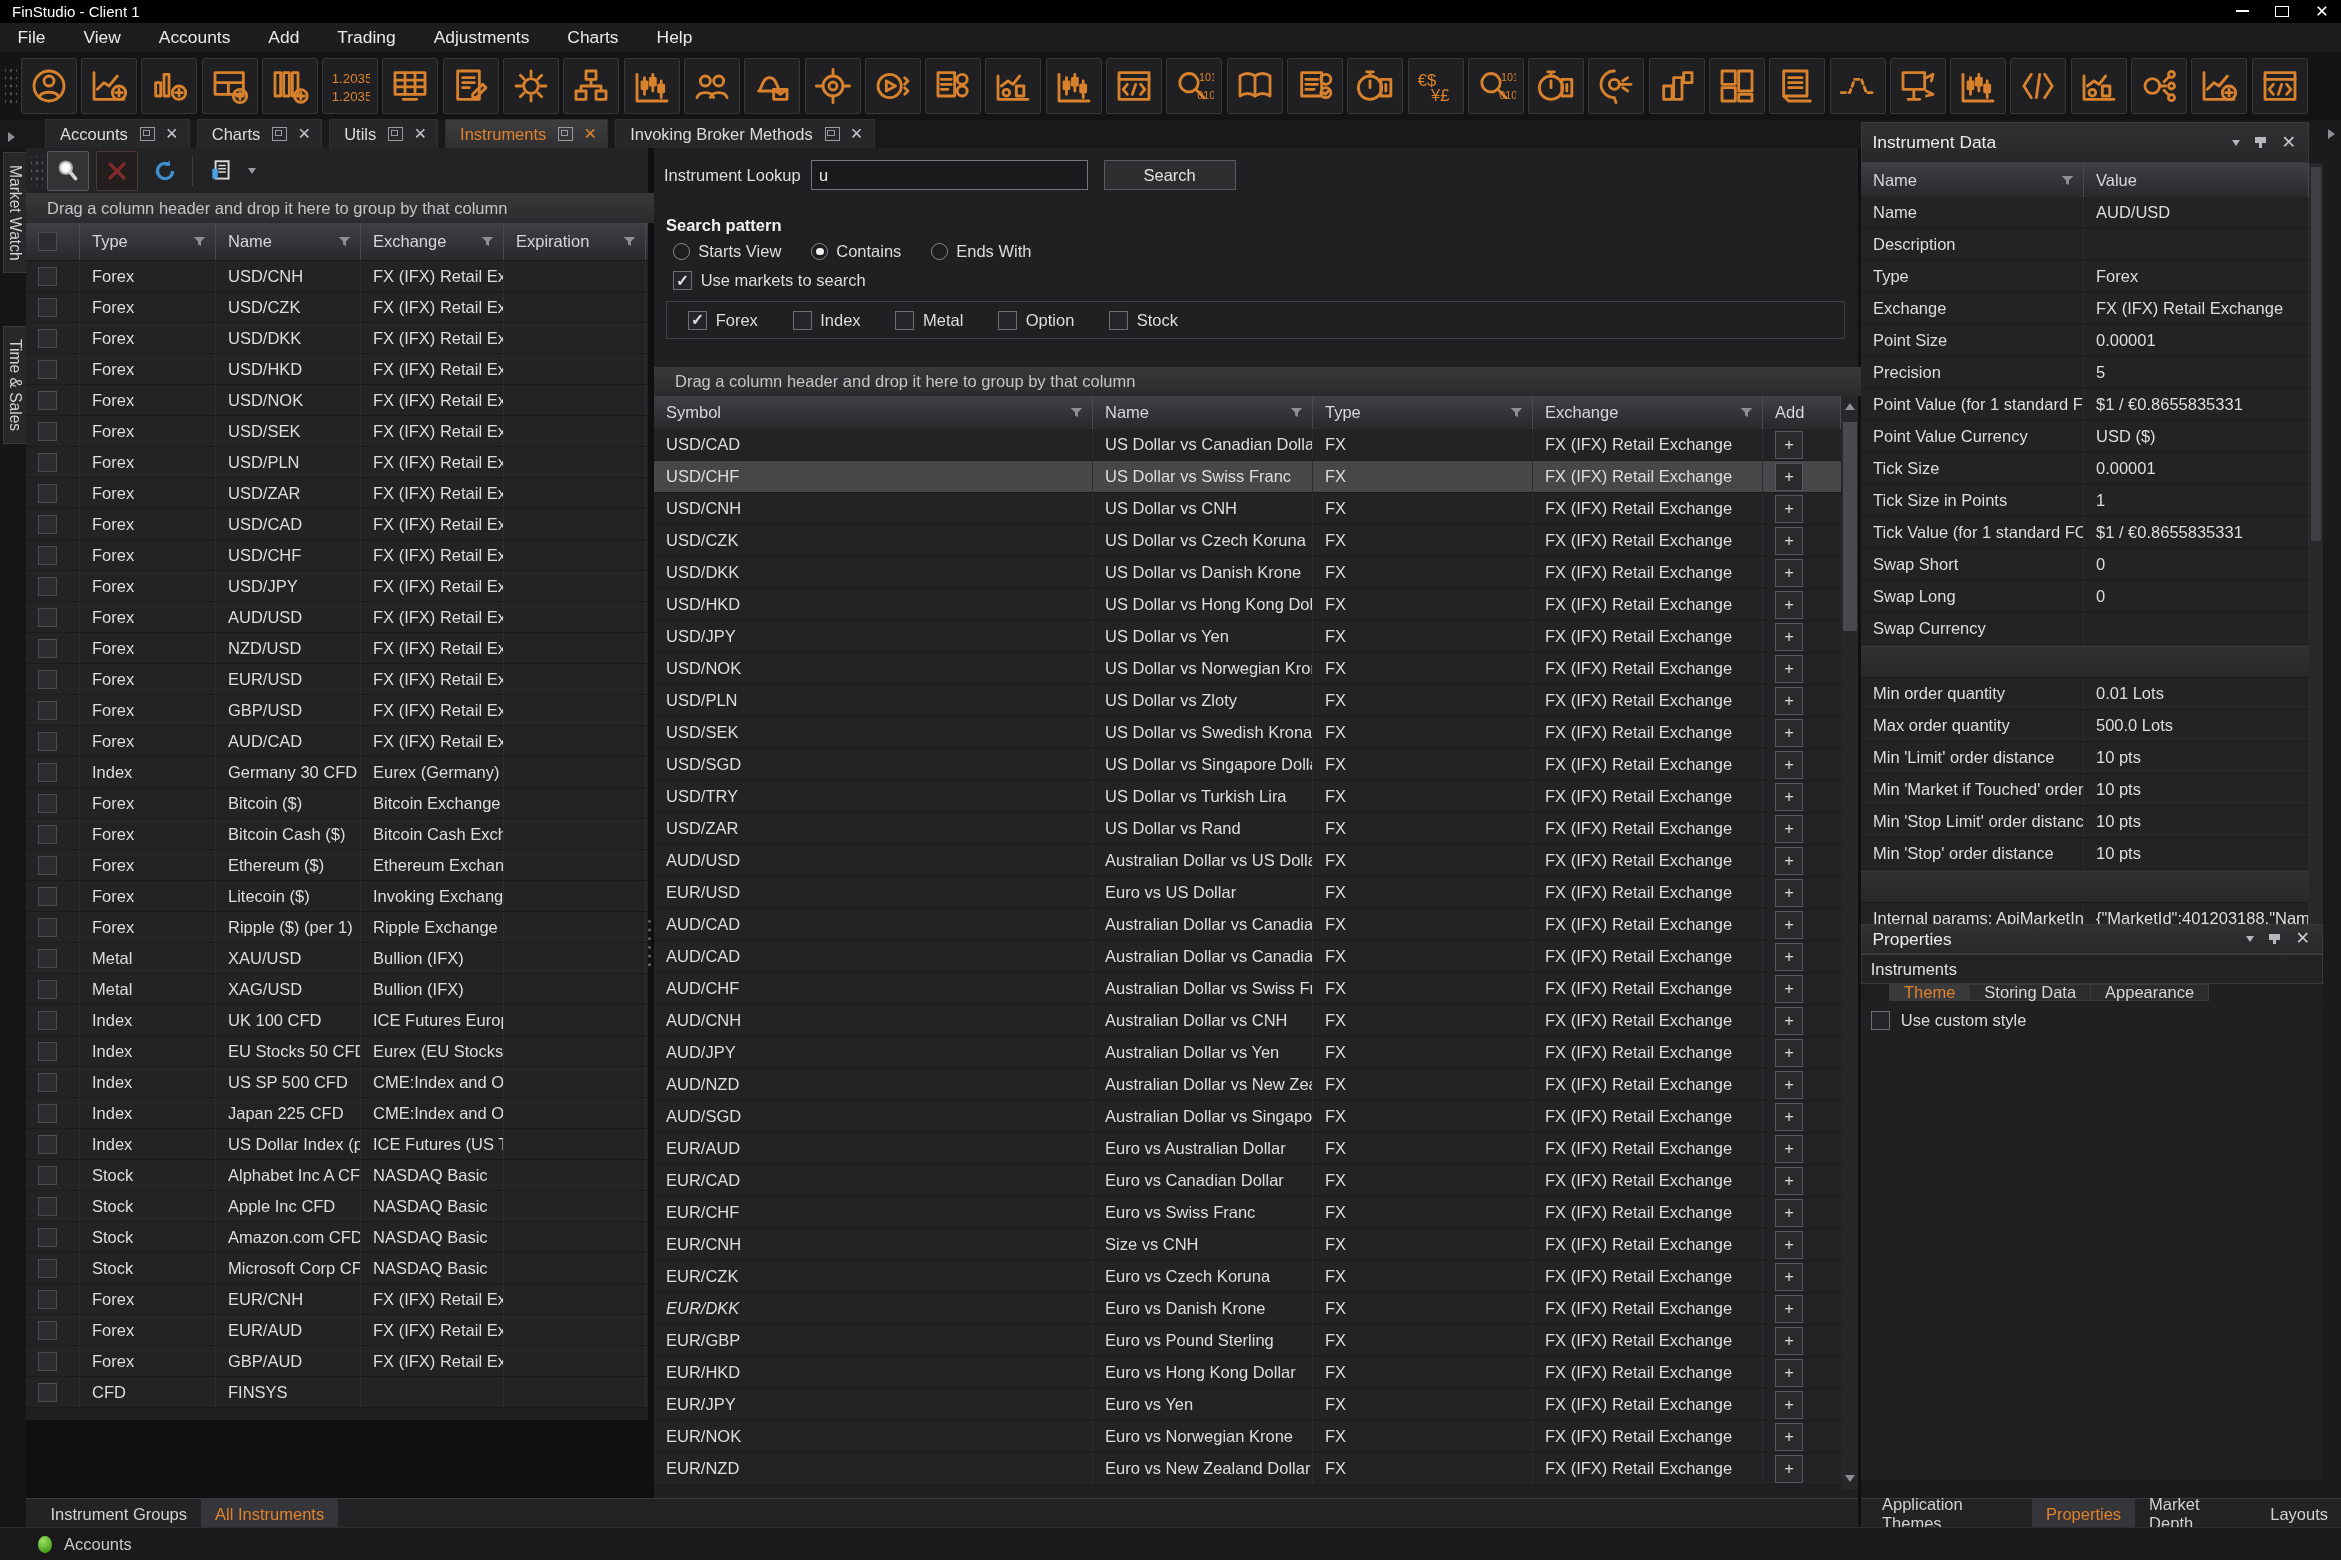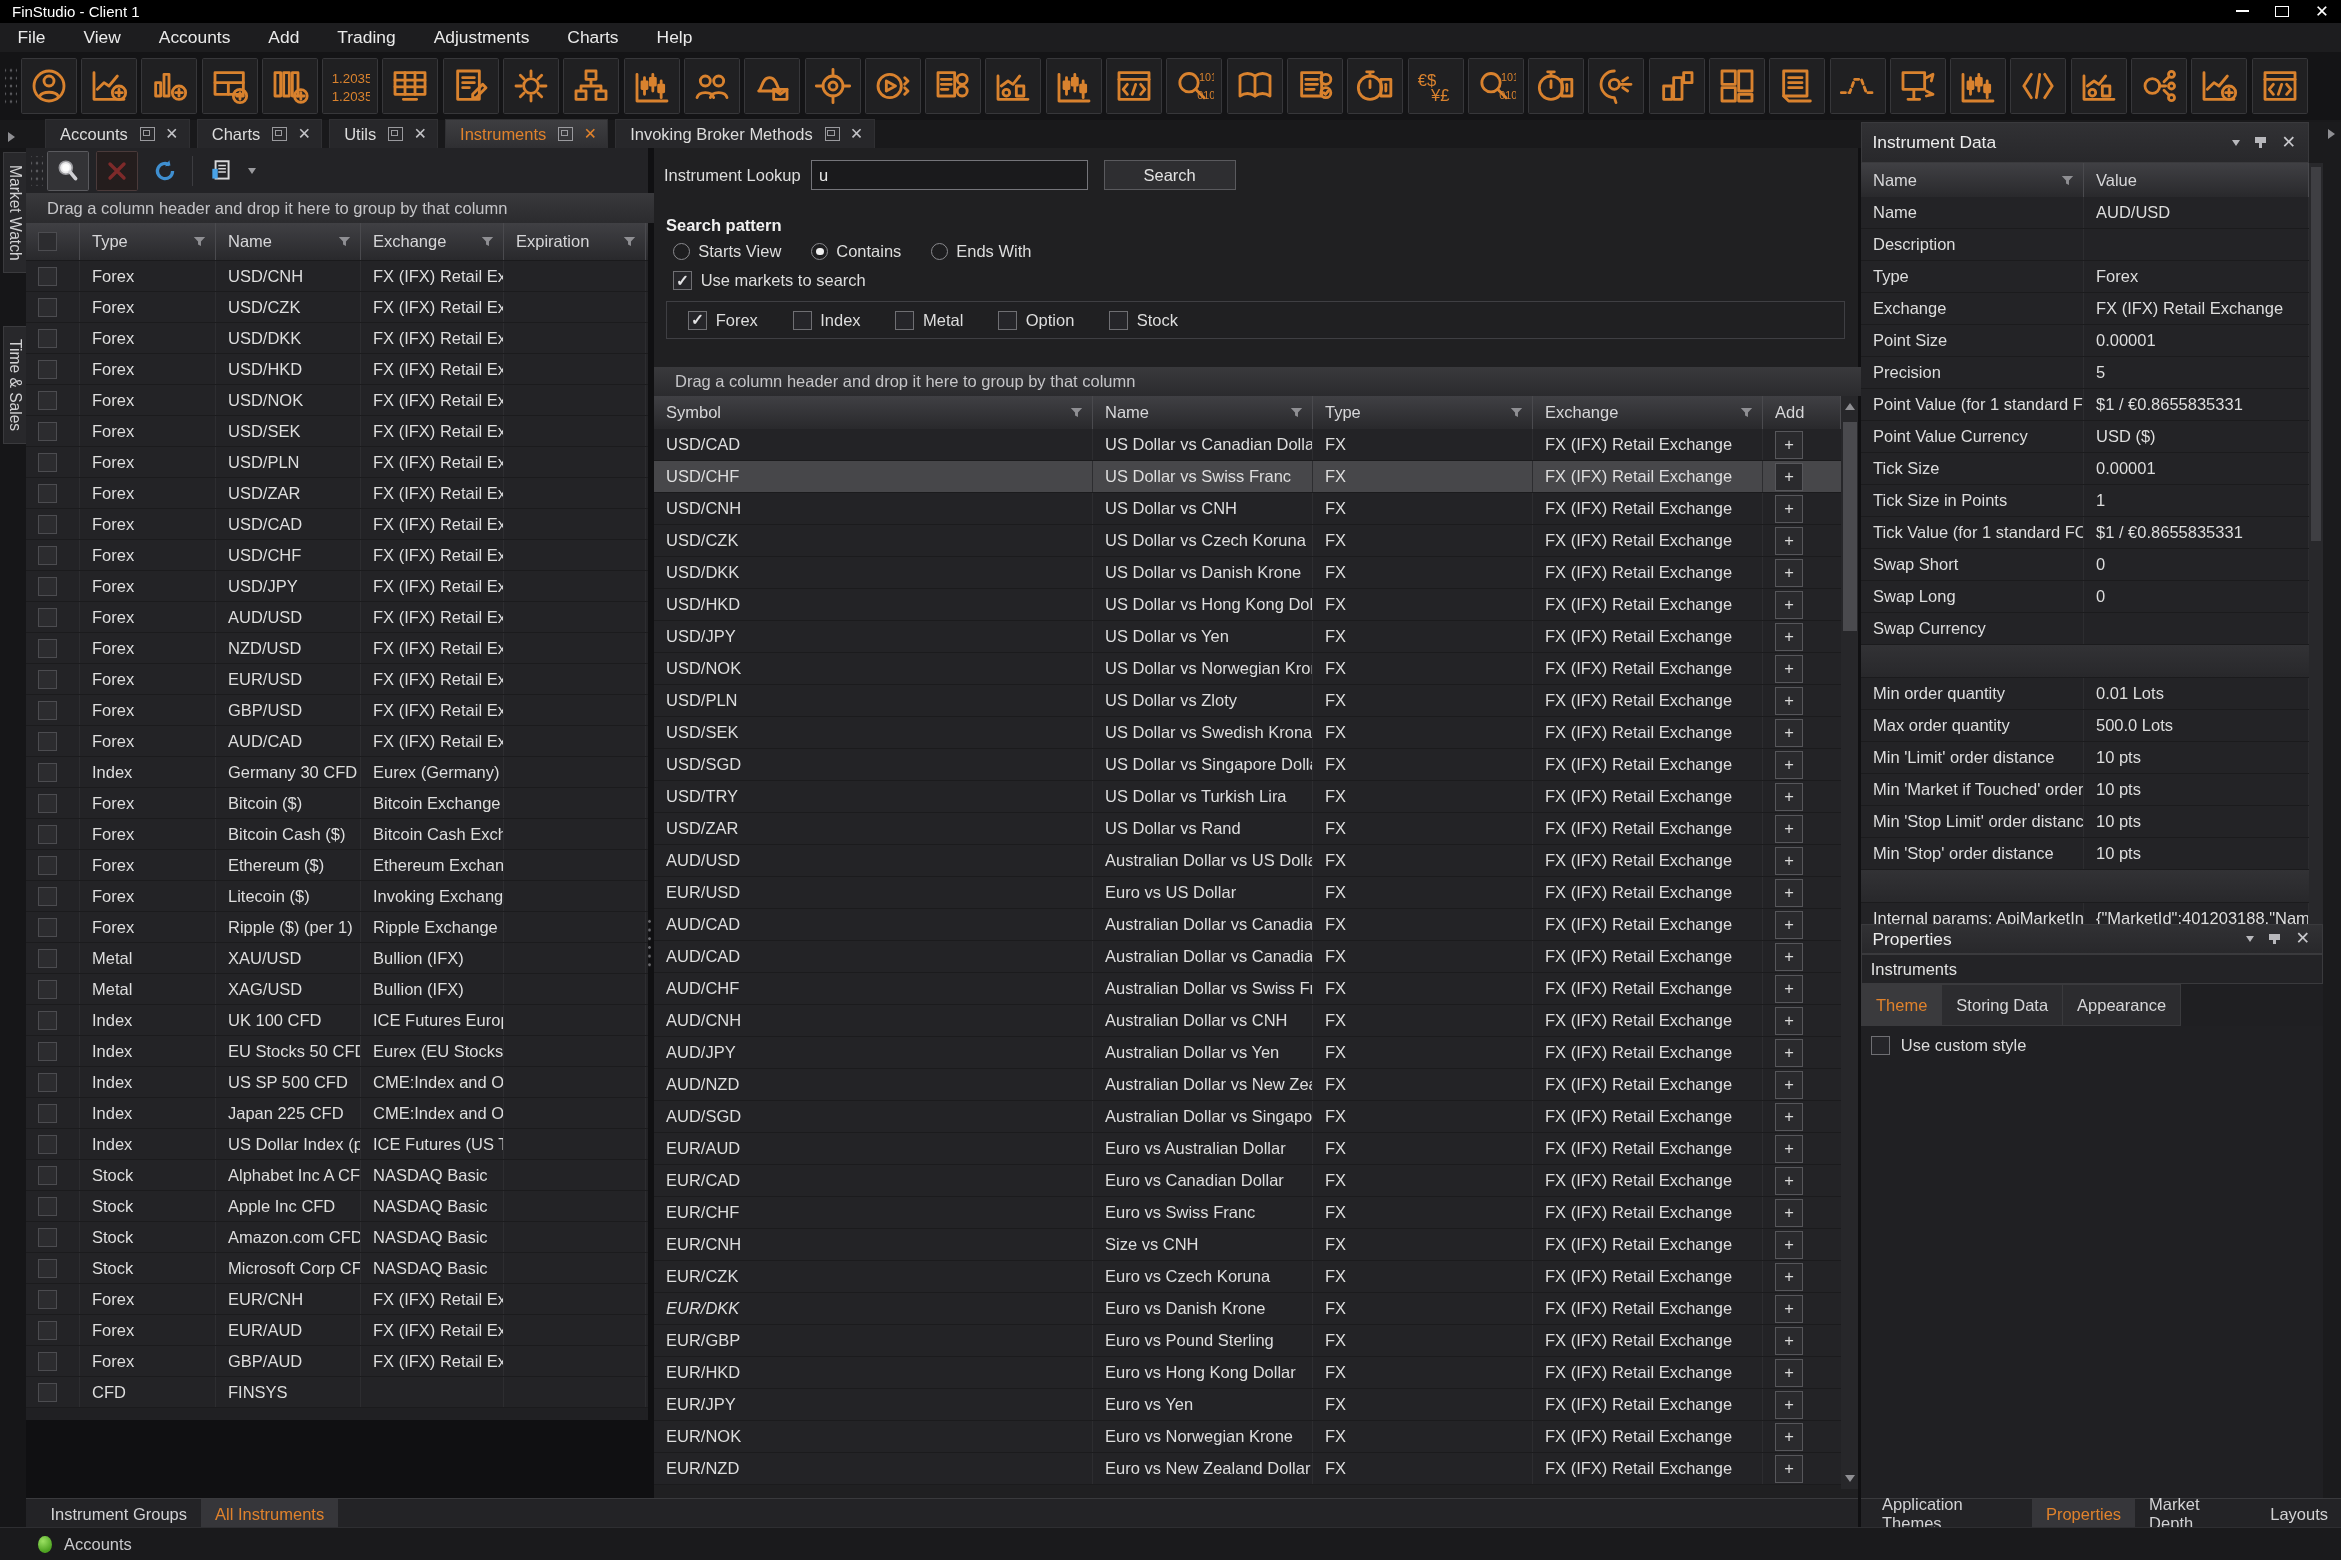--- a/index.html
+++ b/index.html
@@ -110,21 +110,21 @@
   #id-head{position:absolute;left:0;top:0;width:448px;height:41px;}
   #id-cols{position:absolute;left:0;top:41px;width:448px;height:34px;}
   #id-rows{position:absolute;left:0;top:75px;width:448px;overflow:hidden;}
   #id-rows .trow{height:31px;}
   #id-rows .spacer{height:32px;background:linear-gradient(#323235,#28282b);border-bottom:0.9px solid #1b1b1d;}
   #id-scroll{position:absolute;left:448px;top:41px;width:14px;height:830px;background:#28282b;}
   #id-thumb{position:absolute;left:1.7px;top:3.5px;width:10.4px;height:374px;background:#3f3f43;}
   #props{position:absolute;left:0;top:802px;width:462px;}
   #props-context{height:30px;background:#232326;border:0.9px solid #3a3a3d;display:flex;align-items:center;
                  padding-left:8.7px;font-size:16.5px;color:#e2e2e2;box-sizing:border-box;}
-  #props-tabs{height:42px;display:flex;background:#1f1f22;}
+  #props-tabs{height:17px;display:flex;background:#1f1f22;padding-left:28px;}
   .ptab{padding:0 14px;display:flex;align-items:center;font-size:16.5px;background:#2c2c2f;color:#d6d6d8;
         border:0.9px solid #3a3a3d;border-left:none;cursor:pointer;}
   .ptab:first-child{border-left:0.9px solid #3a3a3d;}
   .ptab.active{background:#3a3a3d;color:#e0822c;}
   #props-body{background:#202023;padding-top:10.4px;min-height:469px;}
   .props-check{display:flex;align-items:center;gap:10.4px;font-size:16.5px;color:#dcdcdc;padding-left:10.4px;}
   .sect{display:flex;align-items:center;gap:14px;color:#5e5e62;font-size:16.5px;height:30px;
         padding-left:19px;border-bottom:0.9px solid #2c2c2f;margin-top:7px;}
   .sect-arrow{width:0;height:0;border-top:6px solid #5e5e62;border-left:4.3px solid transparent;border-right:4.3px solid transparent;}
   

